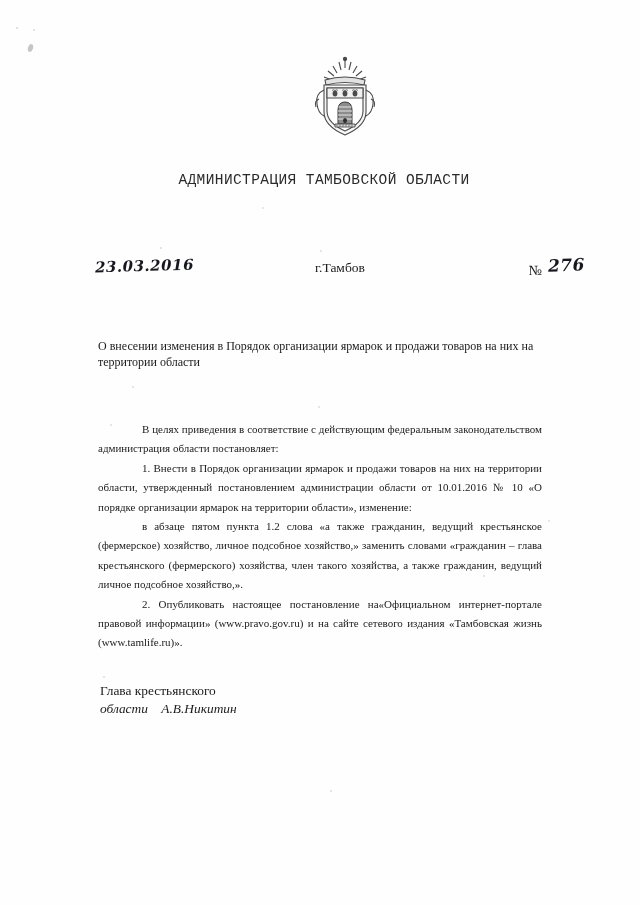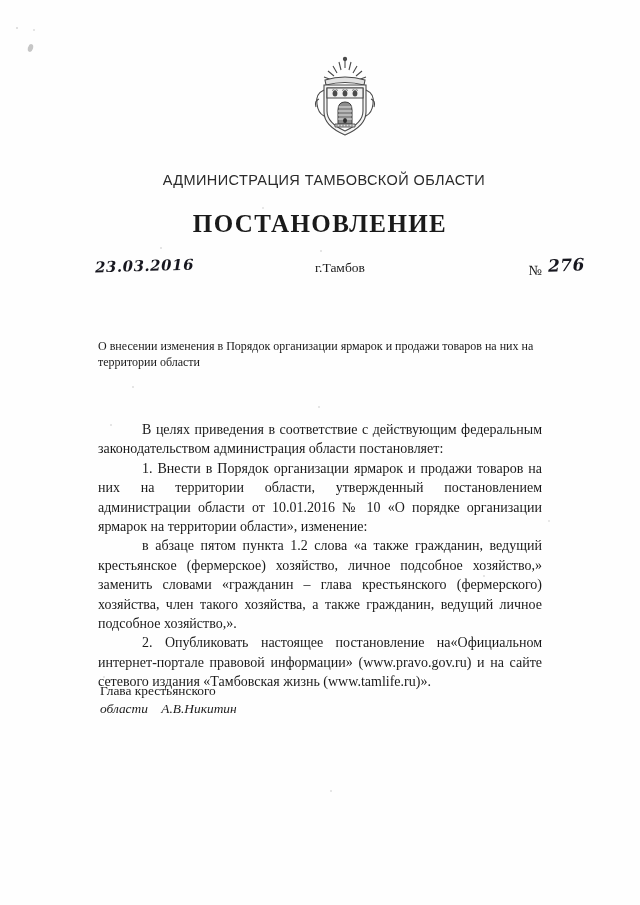--- a/index.html
+++ b/index.html
@@ -52,21 +52,21 @@
   .emblem svg { display: block; width: 100%; height: 100%; }
 
   
   .org-title {
     position: absolute;
     left: 0; right: 0;
     top: 172px;
     text-align: center;
     font-size: 14.5px;
     letter-spacing: .4px;
-    font-family: Liberation Sans, sans-serif;
+    font-family: Liberation Mono, monospace;
     margin-left: 8px;
   }
   .doc-type {
     position: absolute;
     left: 0; right: 0;
     top: 210px;
     text-align: center;
     font-size: 25px;
     font-weight: bold;
     letter-spacing: 1.4px;
@@ -133,21 +133,21 @@
     line-height: 16px;
     text-align: left;
   }
 
   
   .body {
     position: absolute;
     left: 98px;
     top: 420px;
     width: 444px;
-    font-size: 14px;
+    font-size: 11px;
     line-height: 19.4px;
     text-align: justify;
     text-justify: inter-word;
   }
   .body p {
     margin: 0;
     text-indent: 44px;
   }
 
   
@@ -229,21 +229,20 @@
         <g stroke="#4a4a4a" stroke-width=".7">
           <path d="M32 68.5 L32 70.5 M35 68.5 L35 70.5 M38 68.5 L38 70.5
                    M41 68.5 L41 70.5 M44 68.5 L44 70.5 M47 68.5 L47 70.5"></path>
         </g>
       </g>
     </svg>
   </div>
 
   <div class="org-title ghost-text">АДМИНИСТРАЦИЯ ТАМБОВСКОЙ ОБЛАСТИ</div>
 
-  <div class="doc-type">ПОСТАНОВЛЕНИЕ</div>
 
   <div class="meta-row">
     <div class="meta-date">23.03.2016</div>
     <div class="meta-city">г.Тамбов</div>
     <div class="meta-num-wrap">
       <span class="meta-num-sign">№</span>
       <span class="meta-num-val">276</span>
     </div>
   </div>
 

